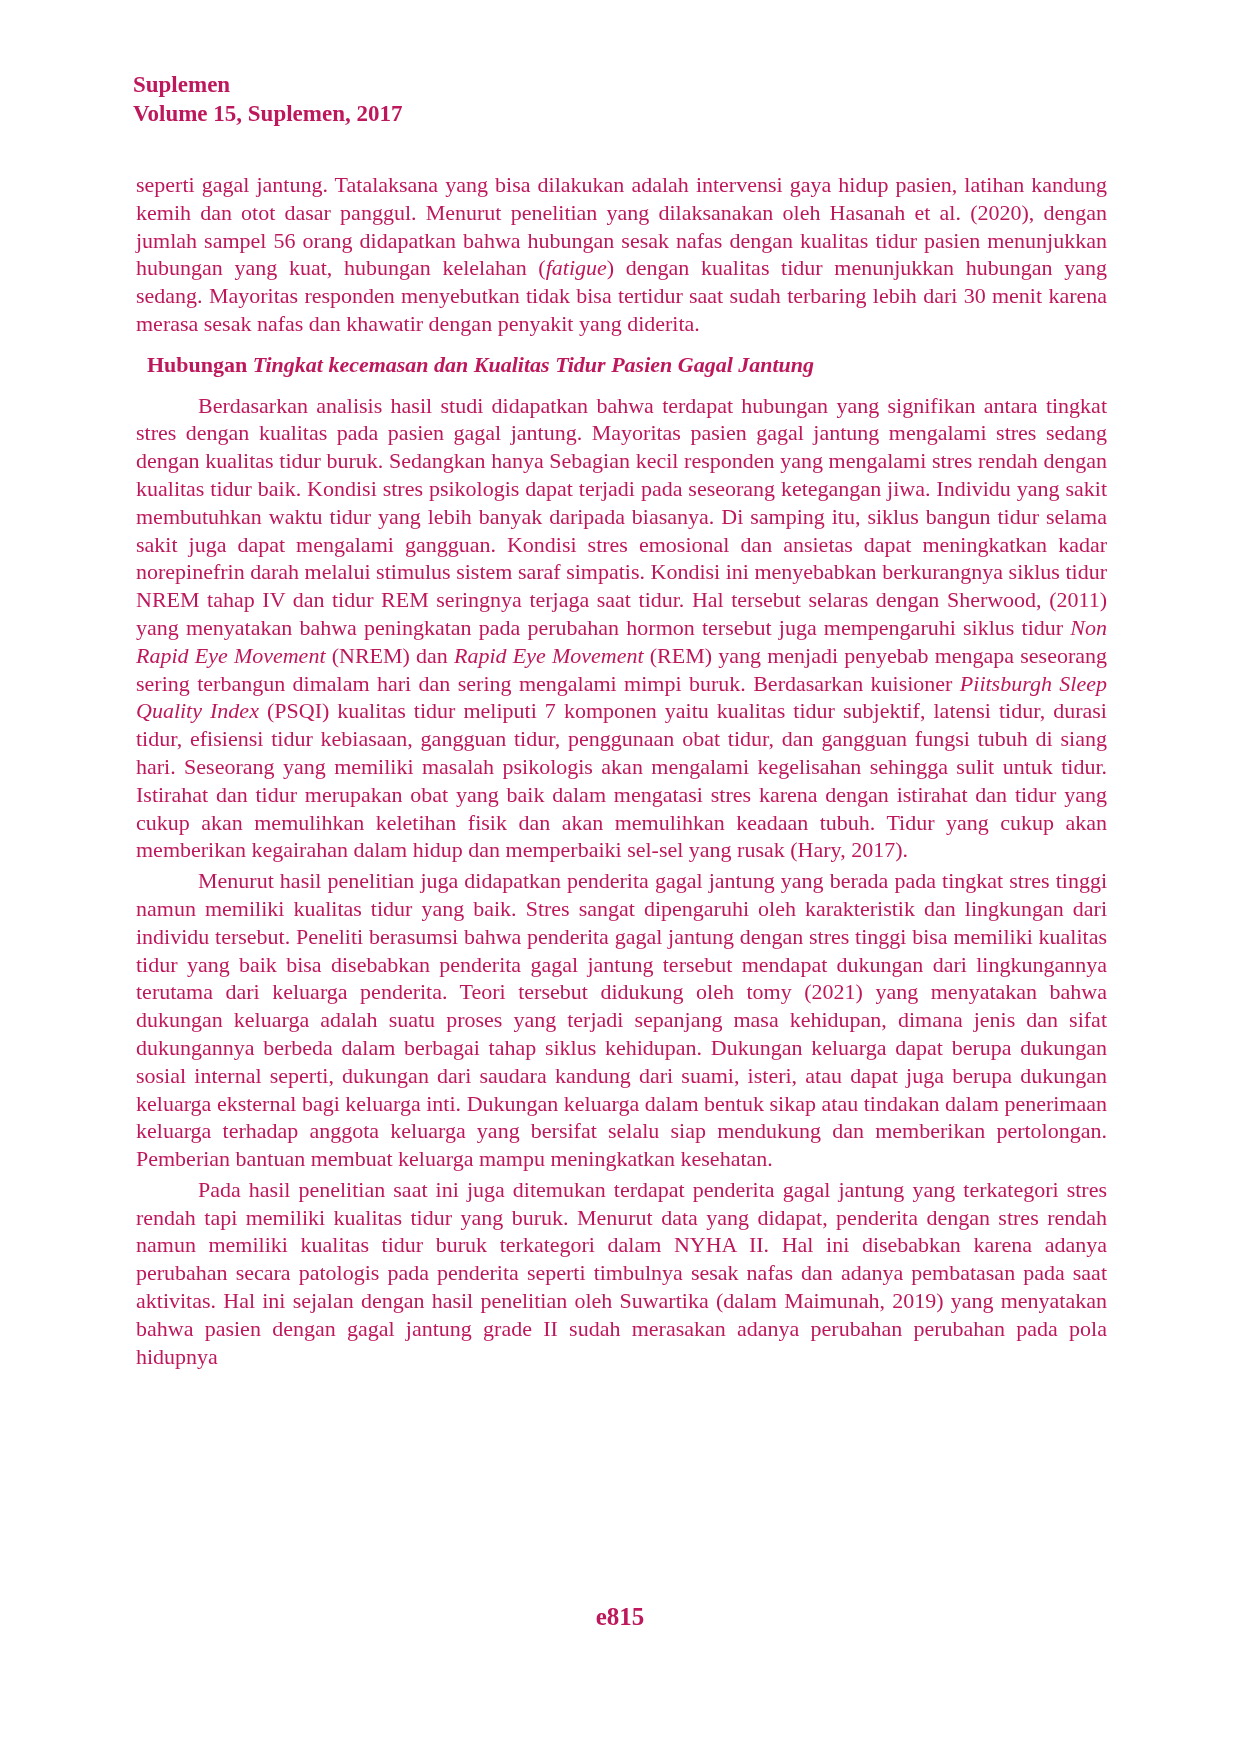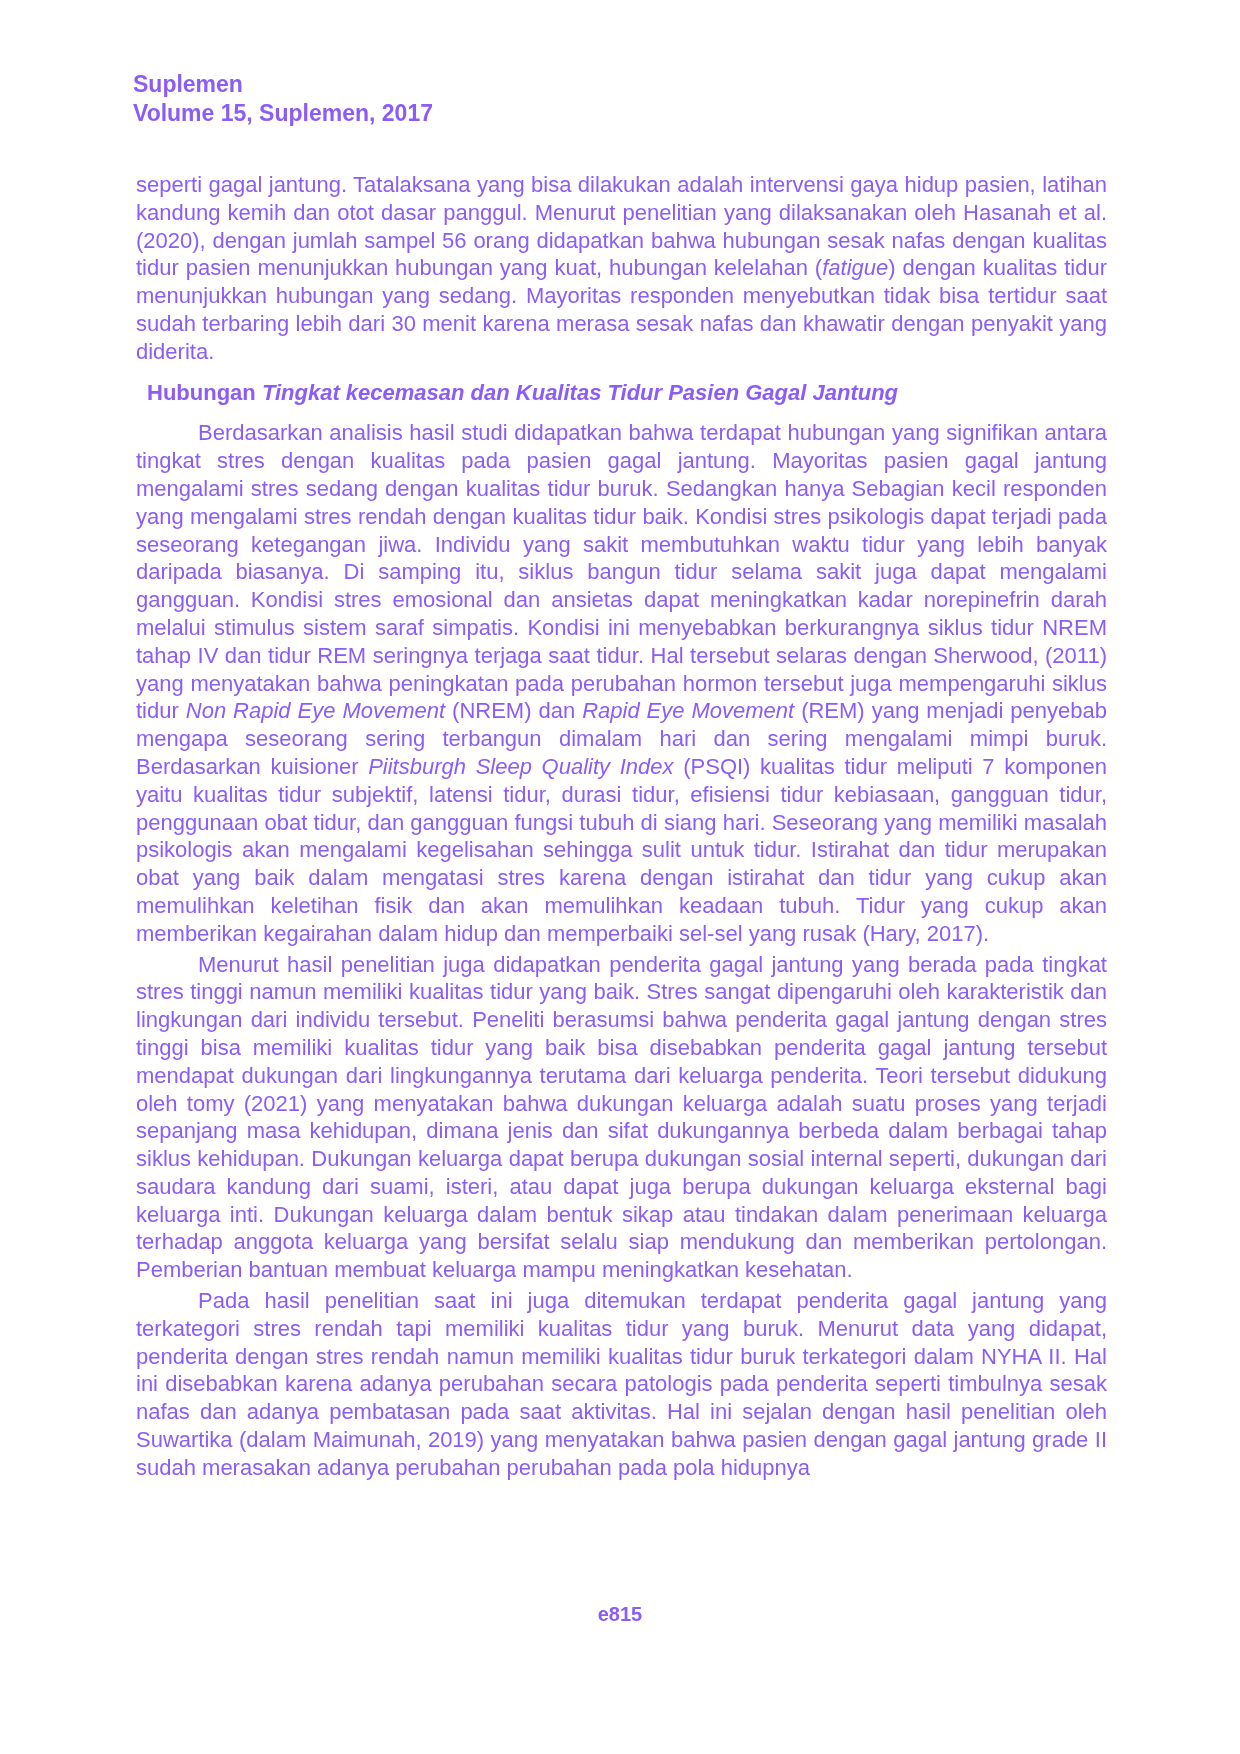--- a/index.html
+++ b/index.html
@@ -5,22 +5,22 @@
   html, body {
     margin: 0;
     padding: 0;
     background: #ffffff;
   }
   .page {
     position: relative;
     width: 1240px;
     height: 1754px;
     background: #ffffff;
-    color: #8b5cf6;
-    font-family: Liberation Sans, sans-serif;
+    color: #be185d;
+    font-family: Liberation Serif, serif;
     overflow: hidden;
   }
   .running-header {
     position: absolute;
     left: 133px;
     top: 70px;
     font-weight: bold;
     font-size: 23px;
     line-height: 29px;
     white-space: nowrap;
@@ -50,21 +50,21 @@
   }
   .it { font-style: italic; }
   .bd { font-weight: bold; }
   .page-footer {
     position: absolute;
     top: 1603px;
     left: 0;
     width: 100%;
     text-align: center;
     font-weight: bold;
-    font-size: 20px;
+    font-size: 25px;
   }
 </style>
 </head>
 <body>
 
 <div class="page">
 
   <header class="running-header">
     <div>Suplemen</div>
     <div>Volume 15, Suplemen, 2017</div>

